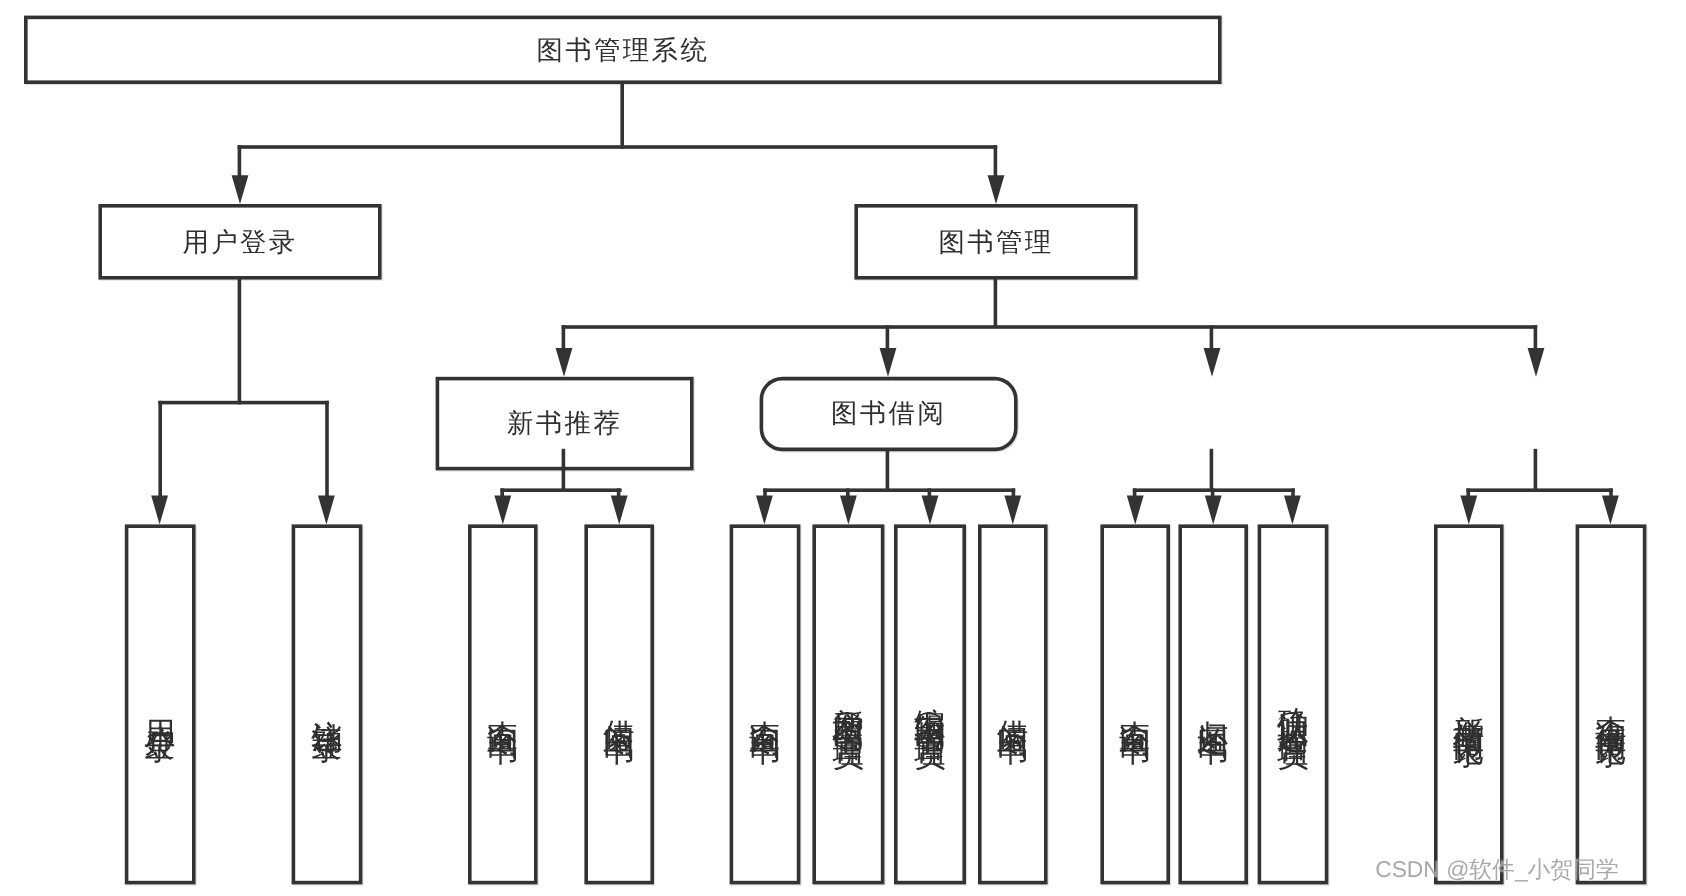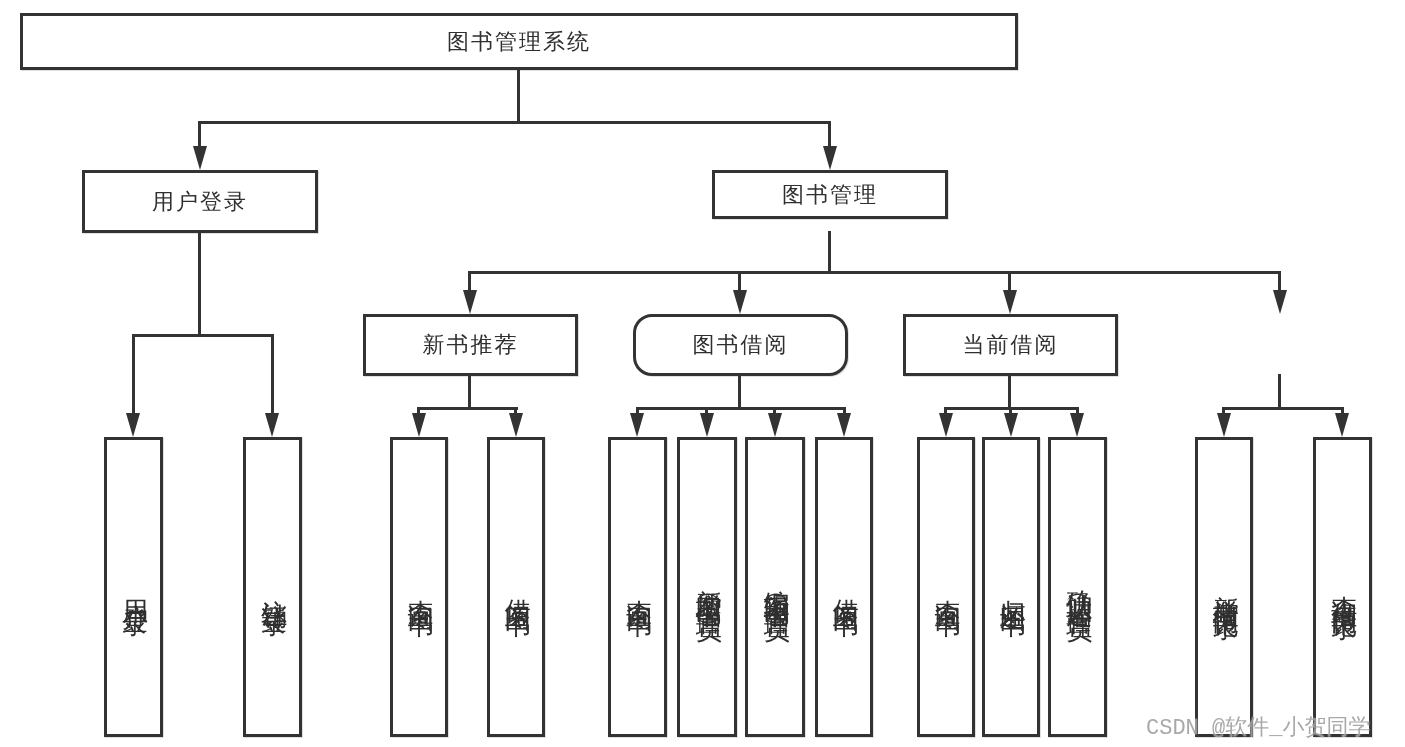--- a/index.html
+++ b/index.html
@@ -1,21 +1,21 @@
 <!DOCTYPE html>
 <html lang="zh"><head>
 <meta charset="utf-8">
 <title>Diagram</title>
 <style>
   html,body{margin:0;padding:0;background:#ffffff;}
   #canvas{
     position:relative;
     width:1405px;height:747px;
     background:#ffffff;
-    font-family:Liberation Mono, monospace;
+    font-family:Liberation Sans, sans-serif;
     overflow:hidden;
   }
   .box{
     position:absolute;
     box-sizing:border-box;
     border:3px solid #333333;
     background:#ffffff;
     display:flex;
     align-items:center;
     justify-content:center;
@@ -37,31 +37,31 @@
   .ln{position:absolute;background:#333333;}
   .ar{
     position:absolute;width:0;height:0;
     border-left:7px solid transparent;
     border-right:7px solid transparent;
     border-top:24px solid #333333;
   }
   #wm{
     position:absolute;
     left:1146px;top:712px;
-    font-size:22px;
+    font-size:19px;
     color:#a0a0a0;
     opacity:0.9;
     text-shadow:0 0 2px #ffffff;
     white-space:nowrap;
   }
   
   #b-root{left:20px;top:13px;width:998px;height:57px;}
   #b-userlogin{left:82px;top:170px;width:236px;height:63px;}
-  #b-bookmgmt{left:712px;top:170px;width:236px;height:49px;}
-  #b-newrec{left:363px;top:314px;width:215px;height:62px;}
+  #b-bookmgmt{left:712px;top:170px;width:236px;height:63px;}
+  #b-newrec{left:363px;top:314px;width:215px;height:78px;}
   #b-borrow{left:633px;top:314px;width:215px;height:62px;border-radius:19px;}
   #b-current{left:903px;top:314px;width:215px;height:62px;}
   #b-records{left:1173px;top:314px;width:214px;height:62px;}
   .leaf{top:437px;height:300px;width:59px;}
   #lf-login{left:104px;}
   #lf-logout{left:243px;}
   #lf-q1{left:390px;width:58px;}
   #lf-b1{left:487px;width:58px;}
   #lf-q2{left:608px;}
   #lf-add{left:677px;width:60px;}
@@ -113,23 +113,20 @@
   <i class="ar" style="left:733px;top:290px"></i>
   <i class="ar" style="left:1003px;top:290px"></i>
   <i class="ar" style="left:1273px;top:290px"></i>
 
   <div class="box h" id="b-newrec">
     <span>新书推荐</span>
   </div>
   <div class="box h" id="b-borrow">
     <span>图书借阅</span>
   </div>
-  <div class="box h" id="b-current">
-    <span>当前借阅</span>
-  </div>
 
   <div class="ln" style="left:468px;top:374px;width:3px;height:36px"></div>
   <div class="ln" style="left:417px;top:407px;width:101px;height:3px"></div>
   <div class="ln" style="left:417px;top:407px;width:3px;height:9px"></div>
   <div class="ln" style="left:514px;top:407px;width:3px;height:9px"></div>
   <i class="ar" style="left:412px;top:413px"></i>
   <i class="ar" style="left:509px;top:413px"></i>
 
   <div class="ln" style="left:738px;top:374px;width:3px;height:36px"></div>
   <div class="ln" style="left:636px;top:407px;width:210px;height:3px"></div>

